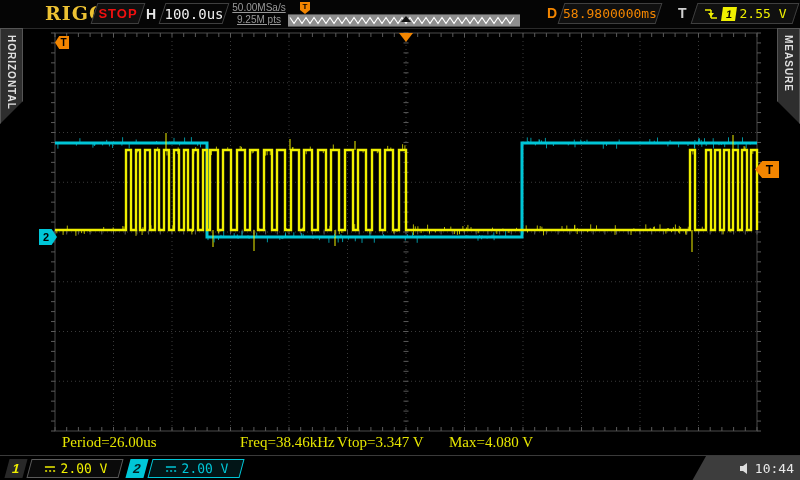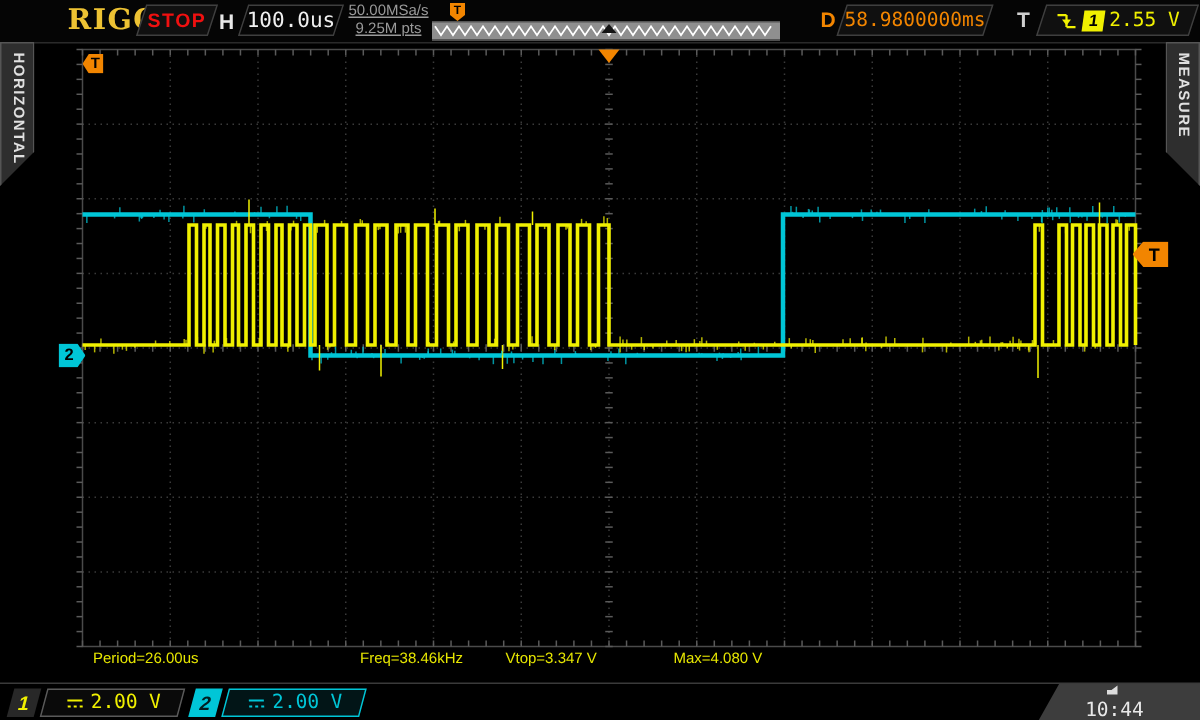--- a/index.html
+++ b/index.html
@@ -45,36 +45,36 @@
   .tflag-topleft{left:55px;top:36px;width:14px;height:13px;font-size:10px;
         clip-path:polygon(30% 0,100% 0,100% 100%,30% 100%,0 50%);padding-left:3px;box-sizing:border-box;}
   .tflag-right{left:755px;top:161px;width:24px;height:17px;font-size:12px;
         clip-path:polygon(30% 0,100% 0,100% 100%,30% 100%,0 50%);padding-left:5px;box-sizing:border-box;}
   .trig-pos{position:absolute;left:399px;top:33px;width:0;height:0;
         border-left:7px solid transparent;border-right:7px solid transparent;border-top:9px solid #f28500;}
   .ch2-gnd{position:absolute;left:39px;top:229px;width:18px;height:16px;background:#00c6d7;color:#000;
         font-weight:bold;font-size:11px;display:flex;align-items:center;justify-content:center;
         clip-path:polygon(0 0,70% 0,100% 50%,70% 100%,0 100%);padding-right:4px;box-sizing:border-box;}
   
-  .meas{position:absolute;top:434px;color:#e6e600;font-size:10px;font-family:Liberation Sans, sans-serif;}
+  .meas{position:absolute;top:434px;color:#e6e600;font-size:15px;font-family:Liberation Serif, serif;}
   .m0{left:62px;} .m1{left:200px;margin-left:40px;} .m2{left:337px;} .m3{left:449px;}
   
   .bottombar{position:absolute;left:0;top:455px;width:800px;height:25px;background:#000;border-top:1px solid #3a3a3a;}
   .chbadge{position:absolute;top:3px;width:18px;height:19px;font-weight:bold;font-size:13px;
         display:flex;align-items:center;justify-content:center;transform:skewX(-15deg);}
   .ch1badge{left:7px;background:#282828;color:#f0f000;}
   .ch2badge{left:128px;background:#00c6d7;color:#002022;}
   .chbox{position:absolute;top:3px;width:92px;height:19px;transform:skewX(-15deg);box-sizing:border-box;background:#0a0a0a;}
   .ch1box{left:29px;border:1px solid #5a5a5a;}
   .ch2box{left:150px;border:1px solid #00c6d7;background:#021517;}
   .chval{font-size:13px;font-family:"DejaVu Sans Mono",monospace;}
   .ch1box .chval{color:#f0f000;} .ch2box .chval{color:#00c6d7;}
   .clock{position:absolute;left:692px;top:0;width:108px;height:25px;background:#3d3d3d;
         clip-path:polygon(13% 0,100% 0,100% 100%,0 100%);display:flex;align-items:center;
-        justify-content:flex-end;gap:3px;padding-right:6px;box-sizing:border-box;flex-direction:column;}
+        justify-content:flex-end;gap:3px;padding-right:6px;box-sizing:border-box;}
   .clock-txt{color:#e8e8e8;font-size:13px;font-family:"DejaVu Sans Mono",monospace;}
   svg.scope{position:absolute;left:0;top:0;}
   svg.pvwave{position:absolute;left:0;top:0;}
 </style>
 </head>
 <body>
 
 <div class="screen">
 
   <svg class="scope" id="scopeSvg" width="800" height="480">

